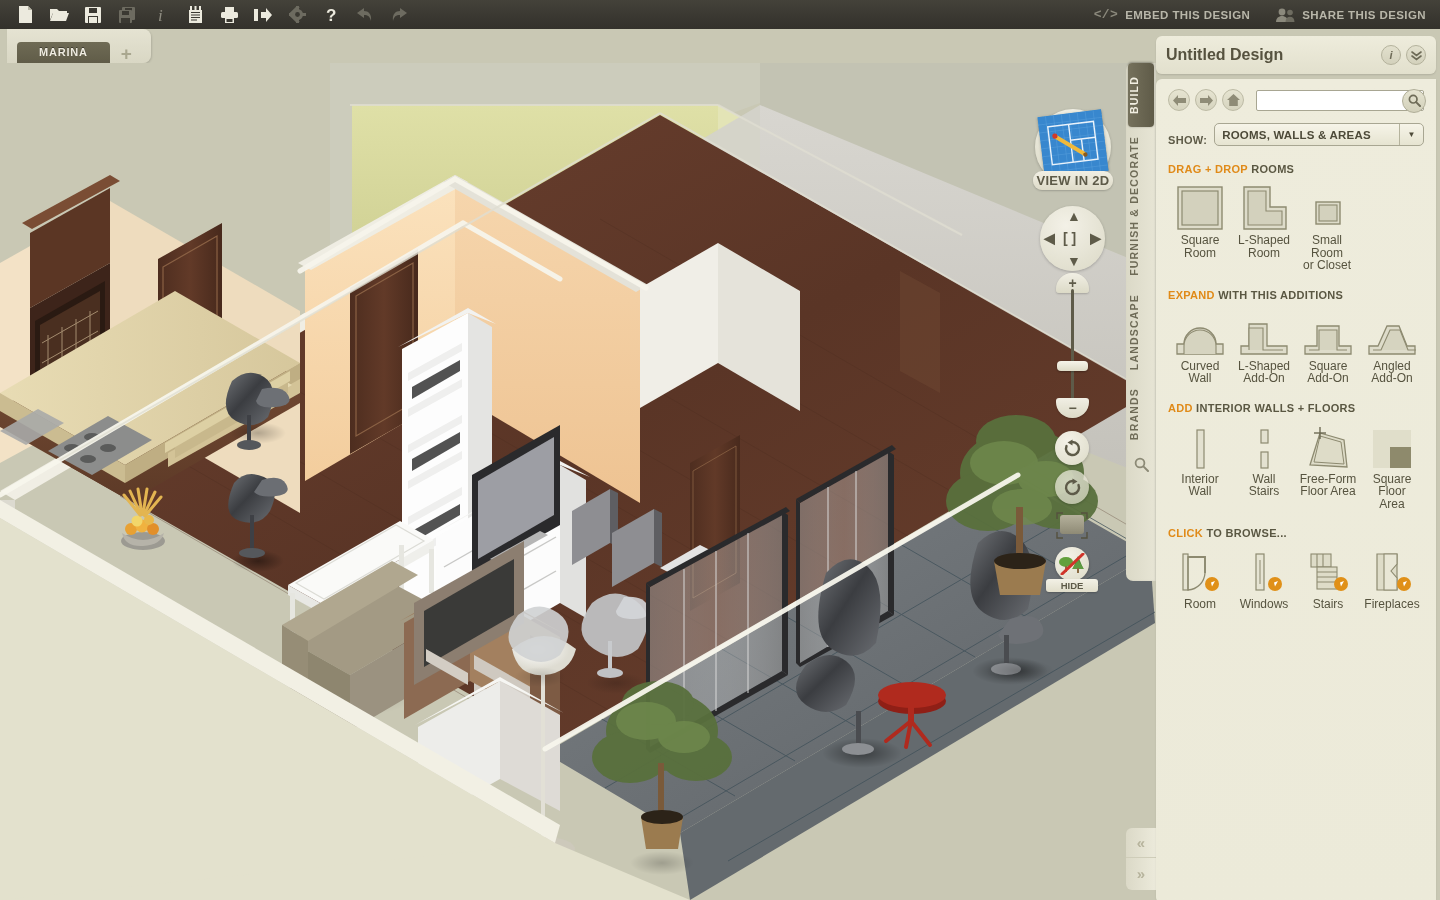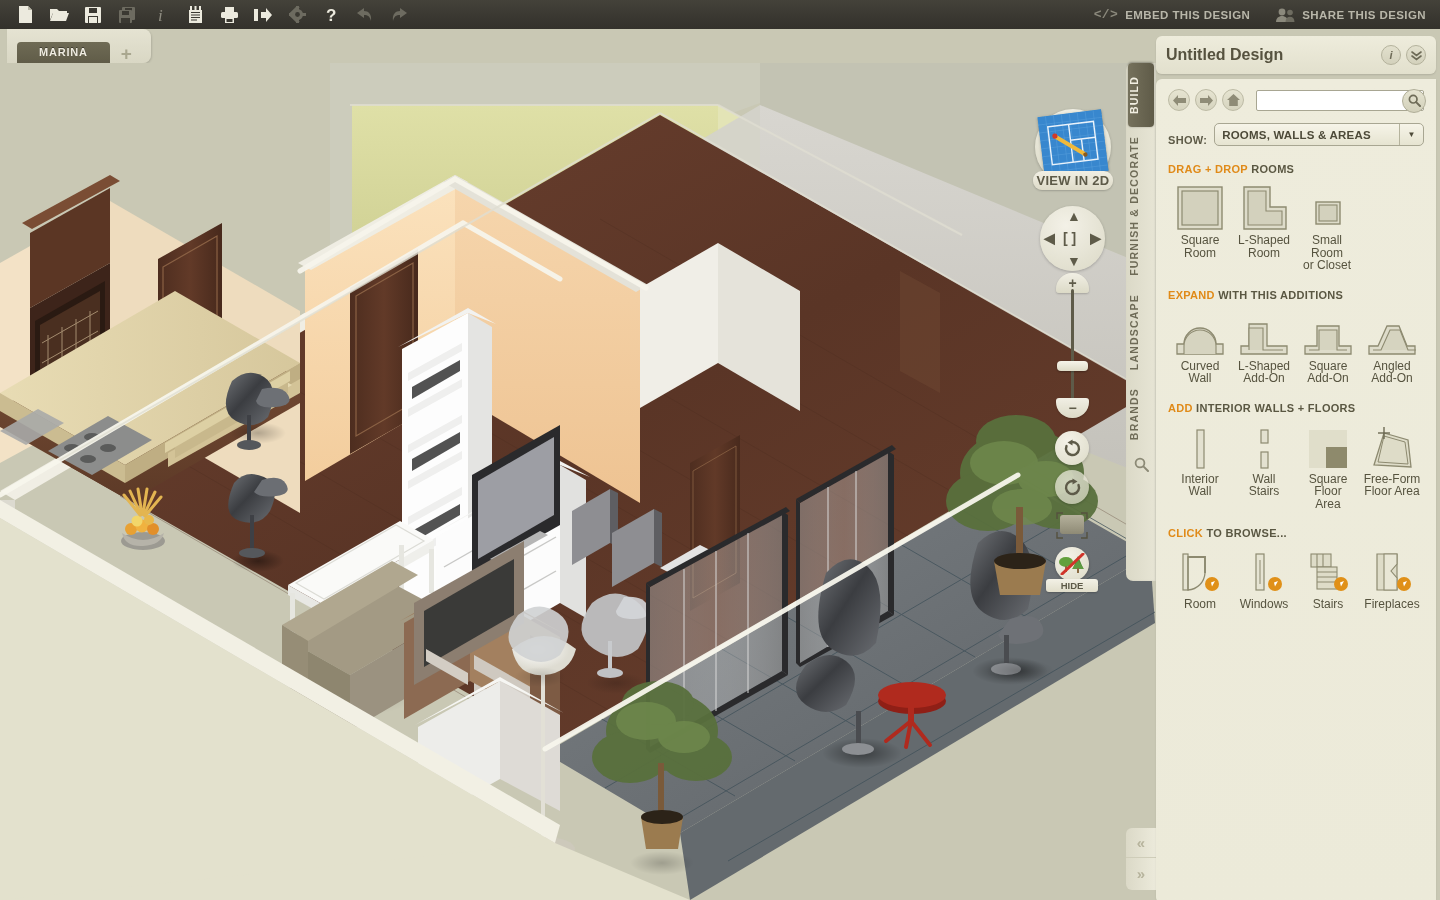--- a/index.html
+++ b/index.html
@@ -1055,42 +1055,42 @@
                 <rect x="21" y="5" width="7" height="13" fill="#e3e1d0" stroke="#8d8a70" stroke-width="1.2"></rect>
                 <rect x="21" y="27" width="7" height="16" fill="#e3e1d0" stroke="#8d8a70" stroke-width="1.2"></rect>
               </svg>
             </div>
             <div class="cap">
               <span>Wall</span><br><span>Stairs</span>
             </div>
           </div>
           <div class="item">
             <div class="art">
-              <svg width="48" height="48" viewBox="0 0 48 48">
-                <rect x="5" y="5" width="38" height="38" fill="#e0deca"></rect>
-                <rect x="22" y="22" width="21" height="21" fill="#8e8a6c"></rect>
-              </svg>
-            </div>
-            <div class="cap">
-              <span>Square Floor</span><br><span>Area</span>
-            </div>
-          </div>
-          <div class="item">
-            <div class="art">
               <svg width="50" height="48" viewBox="0 0 50 48">
                 <path d="M17 8L41 15 44 42 7 40z" fill="#dedcc8" stroke="#8d8a70" stroke-width="1.3"></path>
                 <path d="M17 11L38 17 41 39 11 37z" fill="none" stroke="#8d8a70" stroke-width="1"></path>
                 <g stroke="#6d6a54" stroke-width="1.4">
                     <line x1="11" y1="8" x2="23" y2="8"></line>
                     <line x1="17" y1="2" x2="17" y2="14"></line>
                   </g>
               </svg>
             </div>
             <div class="cap">
               <span>Free-Form</span><br><span>Floor Area</span>
+            </div>
+          </div>
+          <div class="item">
+            <div class="art">
+              <svg width="48" height="48" viewBox="0 0 48 48">
+                <rect x="5" y="5" width="38" height="38" fill="#e0deca"></rect>
+                <rect x="22" y="22" width="21" height="21" fill="#8e8a6c"></rect>
+              </svg>
+            </div>
+            <div class="cap">
+              <span>Square Floor</span><br><span>Area</span>
             </div>
           </div>
         </div>
       </div>
 
       <div class="sec">
         <div class="sec-title">
           <span class="hl">CLICK</span>
           <span>TO BROWSE...</span>
         </div>

